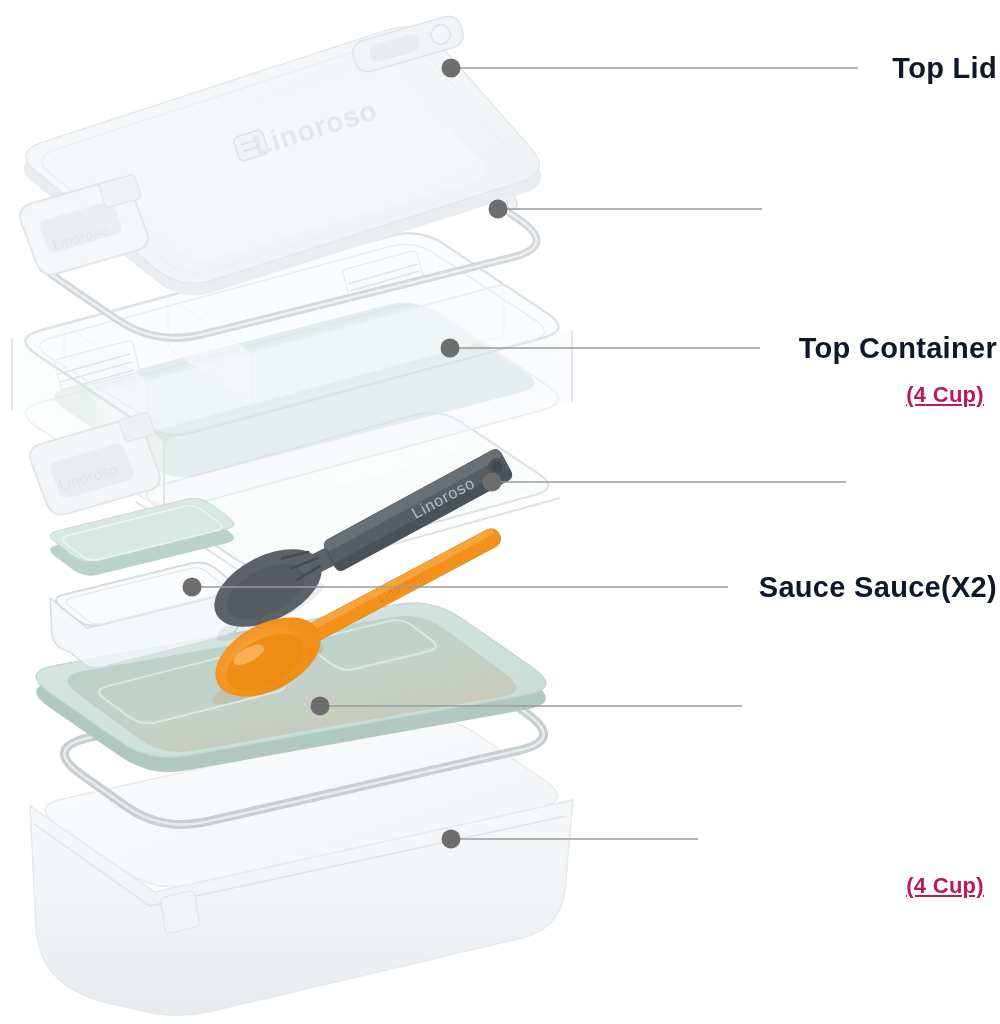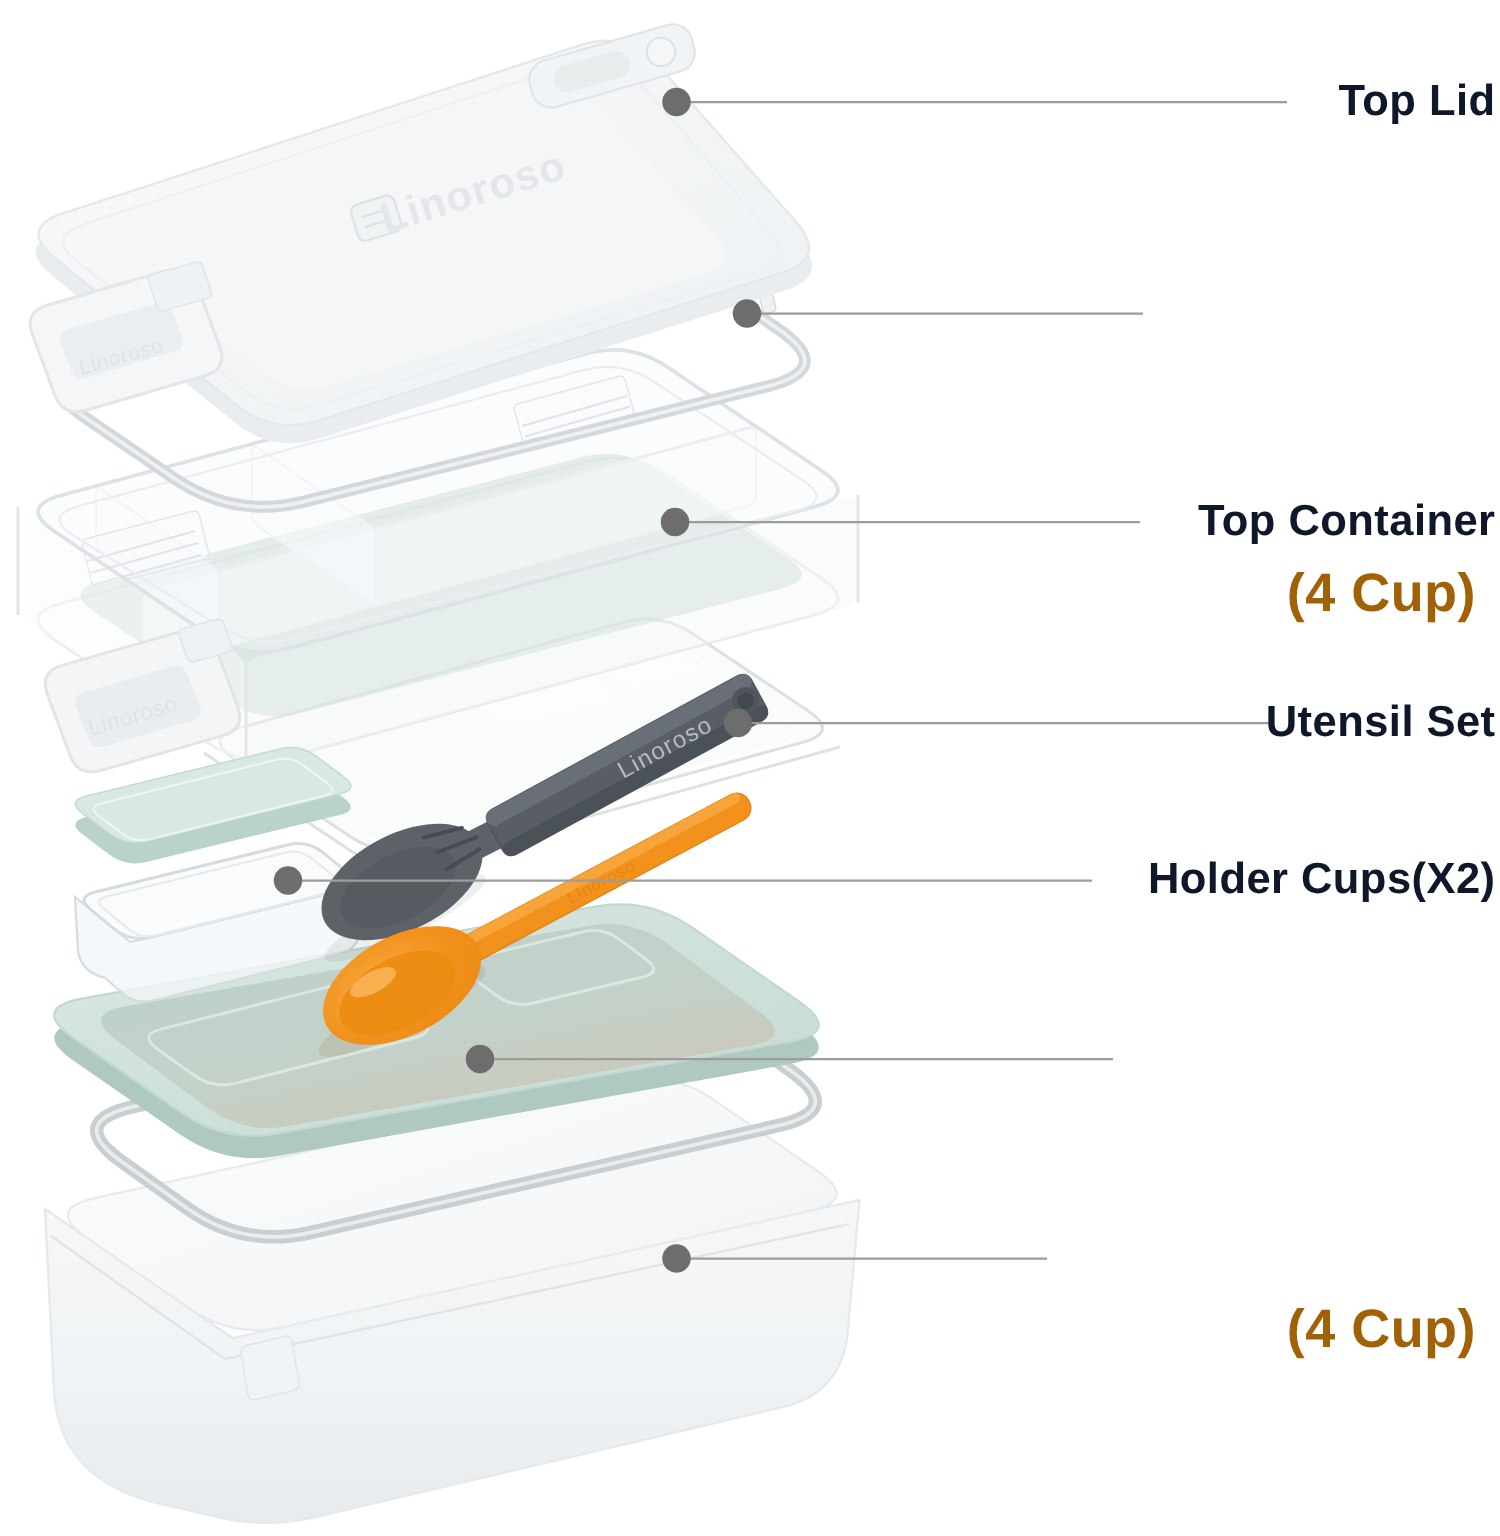--- a/index.html
+++ b/index.html
@@ -2,21 +2,21 @@
 <html><head>
 <meta charset="utf-8">
 <style>
   html,body{margin:0;padding:0;background:#fff;}
   .stage{position:relative;width:1000px;height:1024px;background:#ffffff;overflow:hidden;
          font-family:"Liberation Sans",sans-serif;}
   .stage svg{position:absolute;left:0;top:0;}
   .callout-label{position:absolute;right:3px;transform:translateY(-50%);
     font-weight:700;font-size:29px;color:#0f172a;white-space:nowrap;letter-spacing:0.3px;}
   .callout-sub{position:absolute;right:16px;transform:translateY(-50%);
-    font-weight:700;font-size:36px;color:#a16207;white-space:nowrap;letter-spacing:0.3px;}
+    font-weight:700;font-size:22px;color:#be185d;white-space:nowrap;letter-spacing:0.3px;text-decoration:underline;}
   text{font-family:"Liberation Sans",sans-serif;}
 </style>
 </head>
 <body>
 
 <div class="stage">
 <svg width="1000" height="1024" viewBox="0 0 1000 1024">
   <defs>
     <linearGradient id="gLid" x1="0" y1="0" x2="1" y2="1">
       <stop offset="0" stop-color="#f8fafb"></stop>
@@ -191,16 +191,15 @@
     <circle cx="492" cy="482" r="9.5" fill="#6d6d6d"></circle>
     <circle cx="192" cy="587" r="9.5" fill="#6d6d6d"></circle>
     <circle cx="320" cy="706" r="9.5" fill="#6d6d6d"></circle>
     <circle cx="451" cy="839" r="9.5" fill="#6d6d6d"></circle>
   </g>
 </svg>
 
 <div class="callout-label" style="top:68px">Top Lid</div>
 <div class="callout-label" style="top:348px">Top Container</div>
 <div class="callout-sub" style="top:395px">(4 Cup)</div>
-<div class="callout-label" style="top:482px">Utensil Set</div>
-<div class="callout-label" style="top:587px">Holder Cups(X2)</div>
+<div class="callout-label" style="top:587px">Sauce Sauce(X2)</div>
 <div class="callout-sub" style="top:886px">(4 Cup)</div>
 </div>
 
 </body></html>

